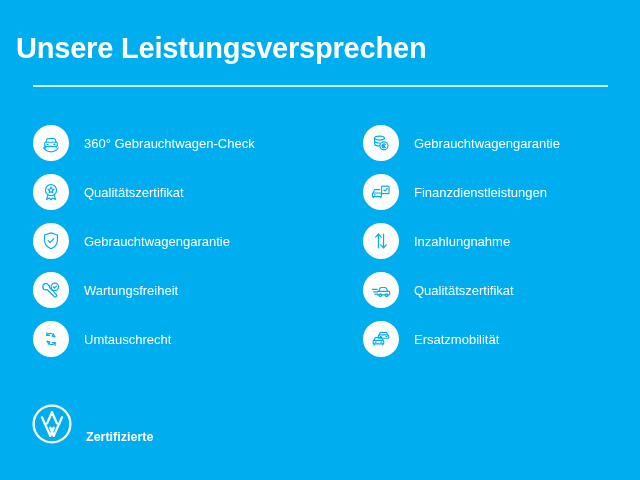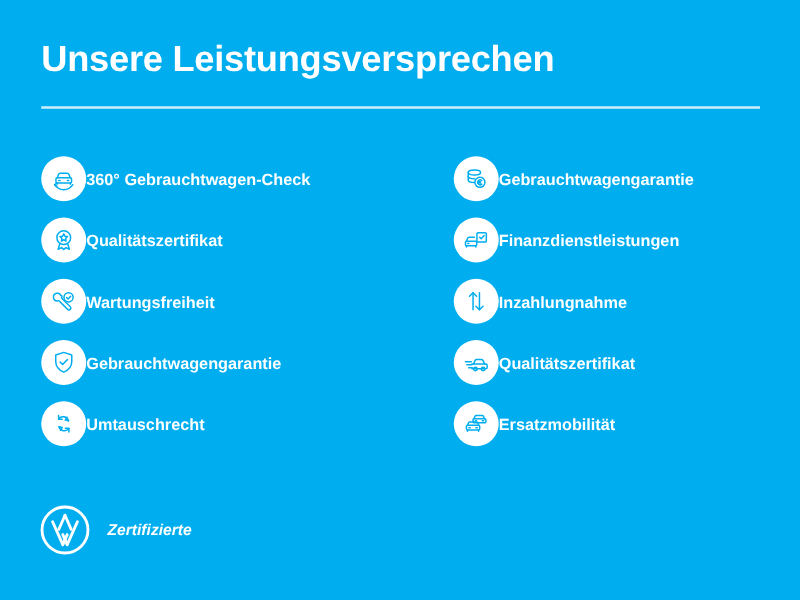--- a/index.html
+++ b/index.html
@@ -17,21 +17,21 @@
     position: relative;
     width: 640px;
     height: 480px;
     background: #00AEEF;
     box-sizing: border-box;
   }
 
   
   #panel-title {
     position: absolute;
-    left: 33px;
+    left: 16px;
     top: 31px;
     font-size: 29px;
     font-weight: bold;
     color: #ffffff;
     letter-spacing: -0.2px;
     line-height: 34px;
     white-space: nowrap;
   }
   #title-divider {
     position: absolute;
@@ -66,36 +66,36 @@
     display: flex;
     align-items: center;
     justify-content: center;
   }
   .feature-icon-badge svg {
     display: block;
     width: 22px;
     height: 22px;
   }
   .feature-label {
+    margin-left: 15px;
     margin-top: 11px;
     font-size: 13px;
-    font-weight: bold;
+    font-weight: normal;
     color: #ffffff;
     line-height: 15px;
     white-space: nowrap;
   }
 
   
   #brand-lockup {
     position: absolute;
     left: 31px;
     top: 403px;
     display: flex;
-    align-items: center;
-    font-style: italic;
+    align-items: flex-end;
   }
   #vw-logo {
     width: 42px;
     height: 42px;
     display: block;
   }
   #brand-text {
     margin-left: 13px;
     font-size: 12.5px;
     font-weight: bold;
@@ -136,36 +136,36 @@
           <path d="M8.6 15.1l-1.5 5 3-1.5 1.9 1.6"></path>
           <path d="M15.4 15.1l1.5 5-3-1.5-1.9 1.6"></path>
         </svg>
       </span>
       <span class="feature-label">Qualitätszertifikat</span>
     </div>
 
     <div class="feature-item">
       <span class="feature-icon-badge">
         <svg viewBox="0 0 24 24" fill="none" stroke="#00AEEF" stroke-width="1.3" stroke-linecap="round" stroke-linejoin="round">
+          <path d="M12 3.2l7 2.3v5.6c0 4.2-2.9 7.5-7 9.3-4.1-1.8-7-5.1-7-9.3V5.5z"></path>
+          <path d="M8.8 11.6l2.2 2.2 4.2-4.3"></path>
+        </svg>
+      </span>
+      <span class="feature-label">Gebrauchtwagengarantie</span>
+    </div>
+
+    <div class="feature-item">
+      <span class="feature-icon-badge">
+        <svg viewBox="0 0 24 24" fill="none" stroke="#00AEEF" stroke-width="1.3" stroke-linecap="round" stroke-linejoin="round">
           <path d="M9.6 7.2a3.4 3.4 0 1 0-3.2 4.6c.5 0 1-.1 1.4-.3l7.6 7.6a1.6 1.6 0 0 0 2.3-2.3l-7.6-7.6c.2-.4.3-.9.3-1.4 0-.2 0-.4-.1-.6z"></path>
           <circle cx="16.2" cy="8.6" r="4"></circle>
           <path d="M14.5 8.7l1.3 1.3 2.2-2.4"></path>
         </svg>
       </span>
       <span class="feature-label">Wartungsfreiheit</span>
-    </div>
-
-    <div class="feature-item">
-      <span class="feature-icon-badge">
-        <svg viewBox="0 0 24 24" fill="none" stroke="#00AEEF" stroke-width="1.3" stroke-linecap="round" stroke-linejoin="round">
-          <path d="M12 3.2l7 2.3v5.6c0 4.2-2.9 7.5-7 9.3-4.1-1.8-7-5.1-7-9.3V5.5z"></path>
-          <path d="M8.8 11.6l2.2 2.2 4.2-4.3"></path>
-        </svg>
-      </span>
-      <span class="feature-label">Gebrauchtwagengarantie</span>
     </div>
 
     <div class="feature-item">
       <span class="feature-icon-badge">
         <svg viewBox="0 0 24 24" fill="none" stroke="#00AEEF" stroke-width="1.3" stroke-linecap="round" stroke-linejoin="round">
           <path d="M16.2 9.4a5 5 0 0 0-8.7-1.6"></path>
           <path d="M7.5 4.9v3.1h3.1"></path>
           <path d="M7.8 14.6a5 5 0 0 0 8.7 1.6"></path>
           <path d="M16.5 19.1V16h-3.1"></path>
           <path d="M16.2 9.4l-2.9-.6 1.6-2.5"></path>

